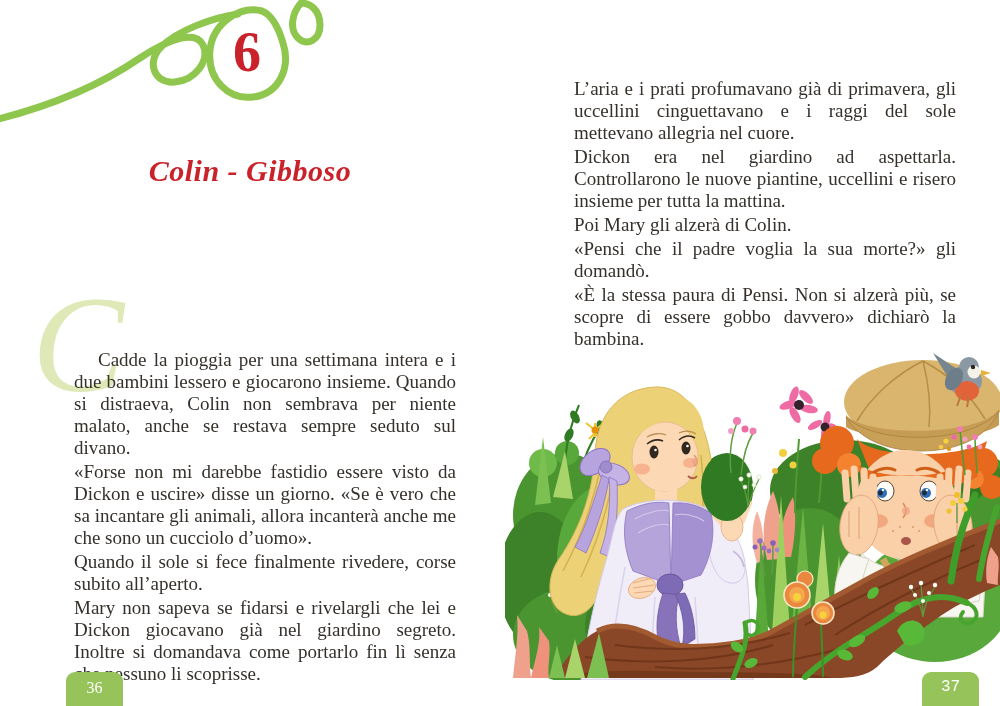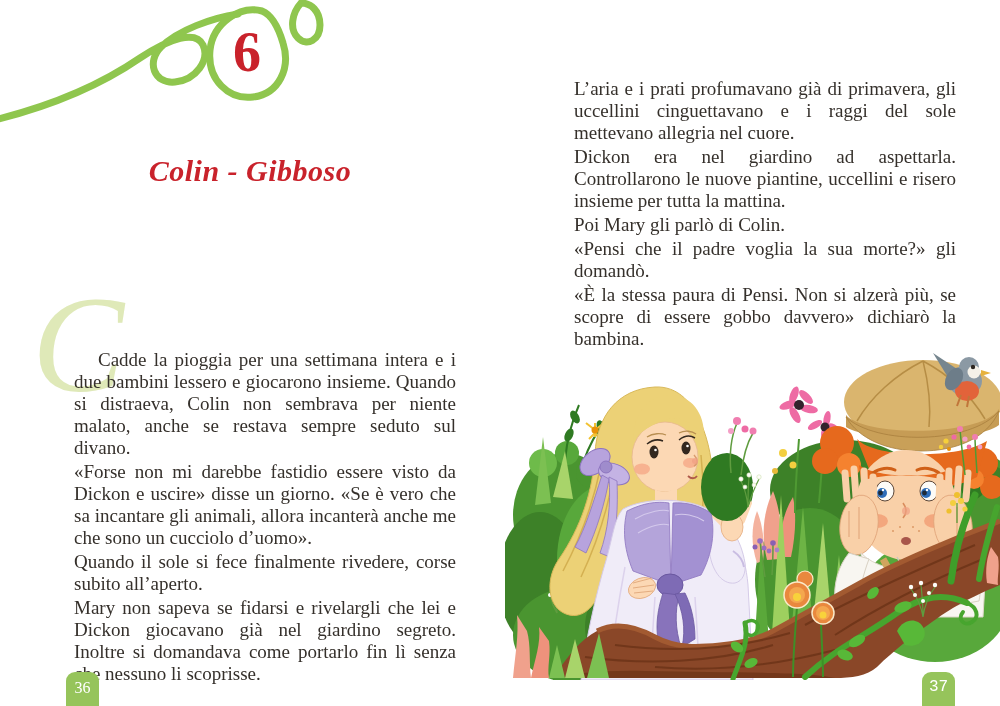--- a/index.html
+++ b/index.html
@@ -32,21 +32,21 @@
   .textcol{
     position:absolute;width:386px;font-size:19px;line-height:22px;
     color:var(--ink);text-align:justify;
     -webkit-hyphens:auto;hyphens:auto;
   }
   .textcol p{margin:2px;}
   .col-left{left:72px;top:347px;}
   .col-left p.first{text-indent:24px;}
   .col-right{left:572px;top:76px;}
   .page-tab{
-    position:absolute;top:672px;width:33px;height:34px;background:var(--tab);
+    position:absolute;top:672px;width:57px;height:34px;background:var(--tab);
     border-radius:9px 9px 0 0;color:#fff;font-size:16px;text-align:center;
     line-height:31px;
   }
   .tab-left{left:66px;}
   .tab-right{left:922px;font-family:Liberation Mono, monospace;}
   .illustration{position:absolute;left:505px;top:345px;}
 </style>
 </head>
 <body>
 
@@ -68,21 +68,21 @@
   <div class="textcol col-left">
     <p class="first">Cadde la pioggia per una settimana intera e i due bambini lessero e giocarono insieme. Quando si distraeva, Colin non sembrava per niente malato, anche se restava sempre seduto sul divano.</p>
     <p>«Forse non mi darebbe fastidio essere visto da Dickon e uscire» disse un giorno. «Se è vero che sa incantare gli animali, allora incanterà anche me che sono un cucciolo d’uomo».</p>
     <p>Quando il sole si fece finalmente rivedere, corse subito all’aperto.</p>
     <p>Mary non sapeva se fidarsi e rivelargli che lei e Dickon giocavano già nel giardino segreto. Inoltre si domandava come portarlo fin lì senza che nessuno li scoprisse.</p>
   </div>
 
   <div class="textcol col-right">
     <p>L’aria e i prati profumavano già di primavera, gli uccellini cinguettavano e i raggi del sole mettevano allegria nel cuore.</p>
     <p>Dickon era nel giardino ad aspettarla. Controllarono le nuove piantine, uccellini e risero insieme per tutta la mattina.</p>
-    <p>Poi Mary gli parlò di Colin.</p>
+    <p>Poi Mary gli alzerà di Colin.</p>
     <p>«Pensi che il padre voglia la sua morte?» gli domandò.</p>
     <p>«È la stessa paura di Pensi. Non si alzerà più, se scopre di essere gobbo davvero» dichiarò la bambina.</p>
   </div>
 
   <svg class="illustration" width="495" height="335" viewBox="0 0 495 335">
 
     <g>
       <ellipse cx="60" cy="170" rx="52" ry="62" fill="#4a9530"></ellipse>
       <ellipse cx="35" cy="235" rx="42" ry="68" fill="#3d8128"></ellipse>
       <ellipse cx="100" cy="215" rx="48" ry="75" fill="#58a83b"></ellipse>

